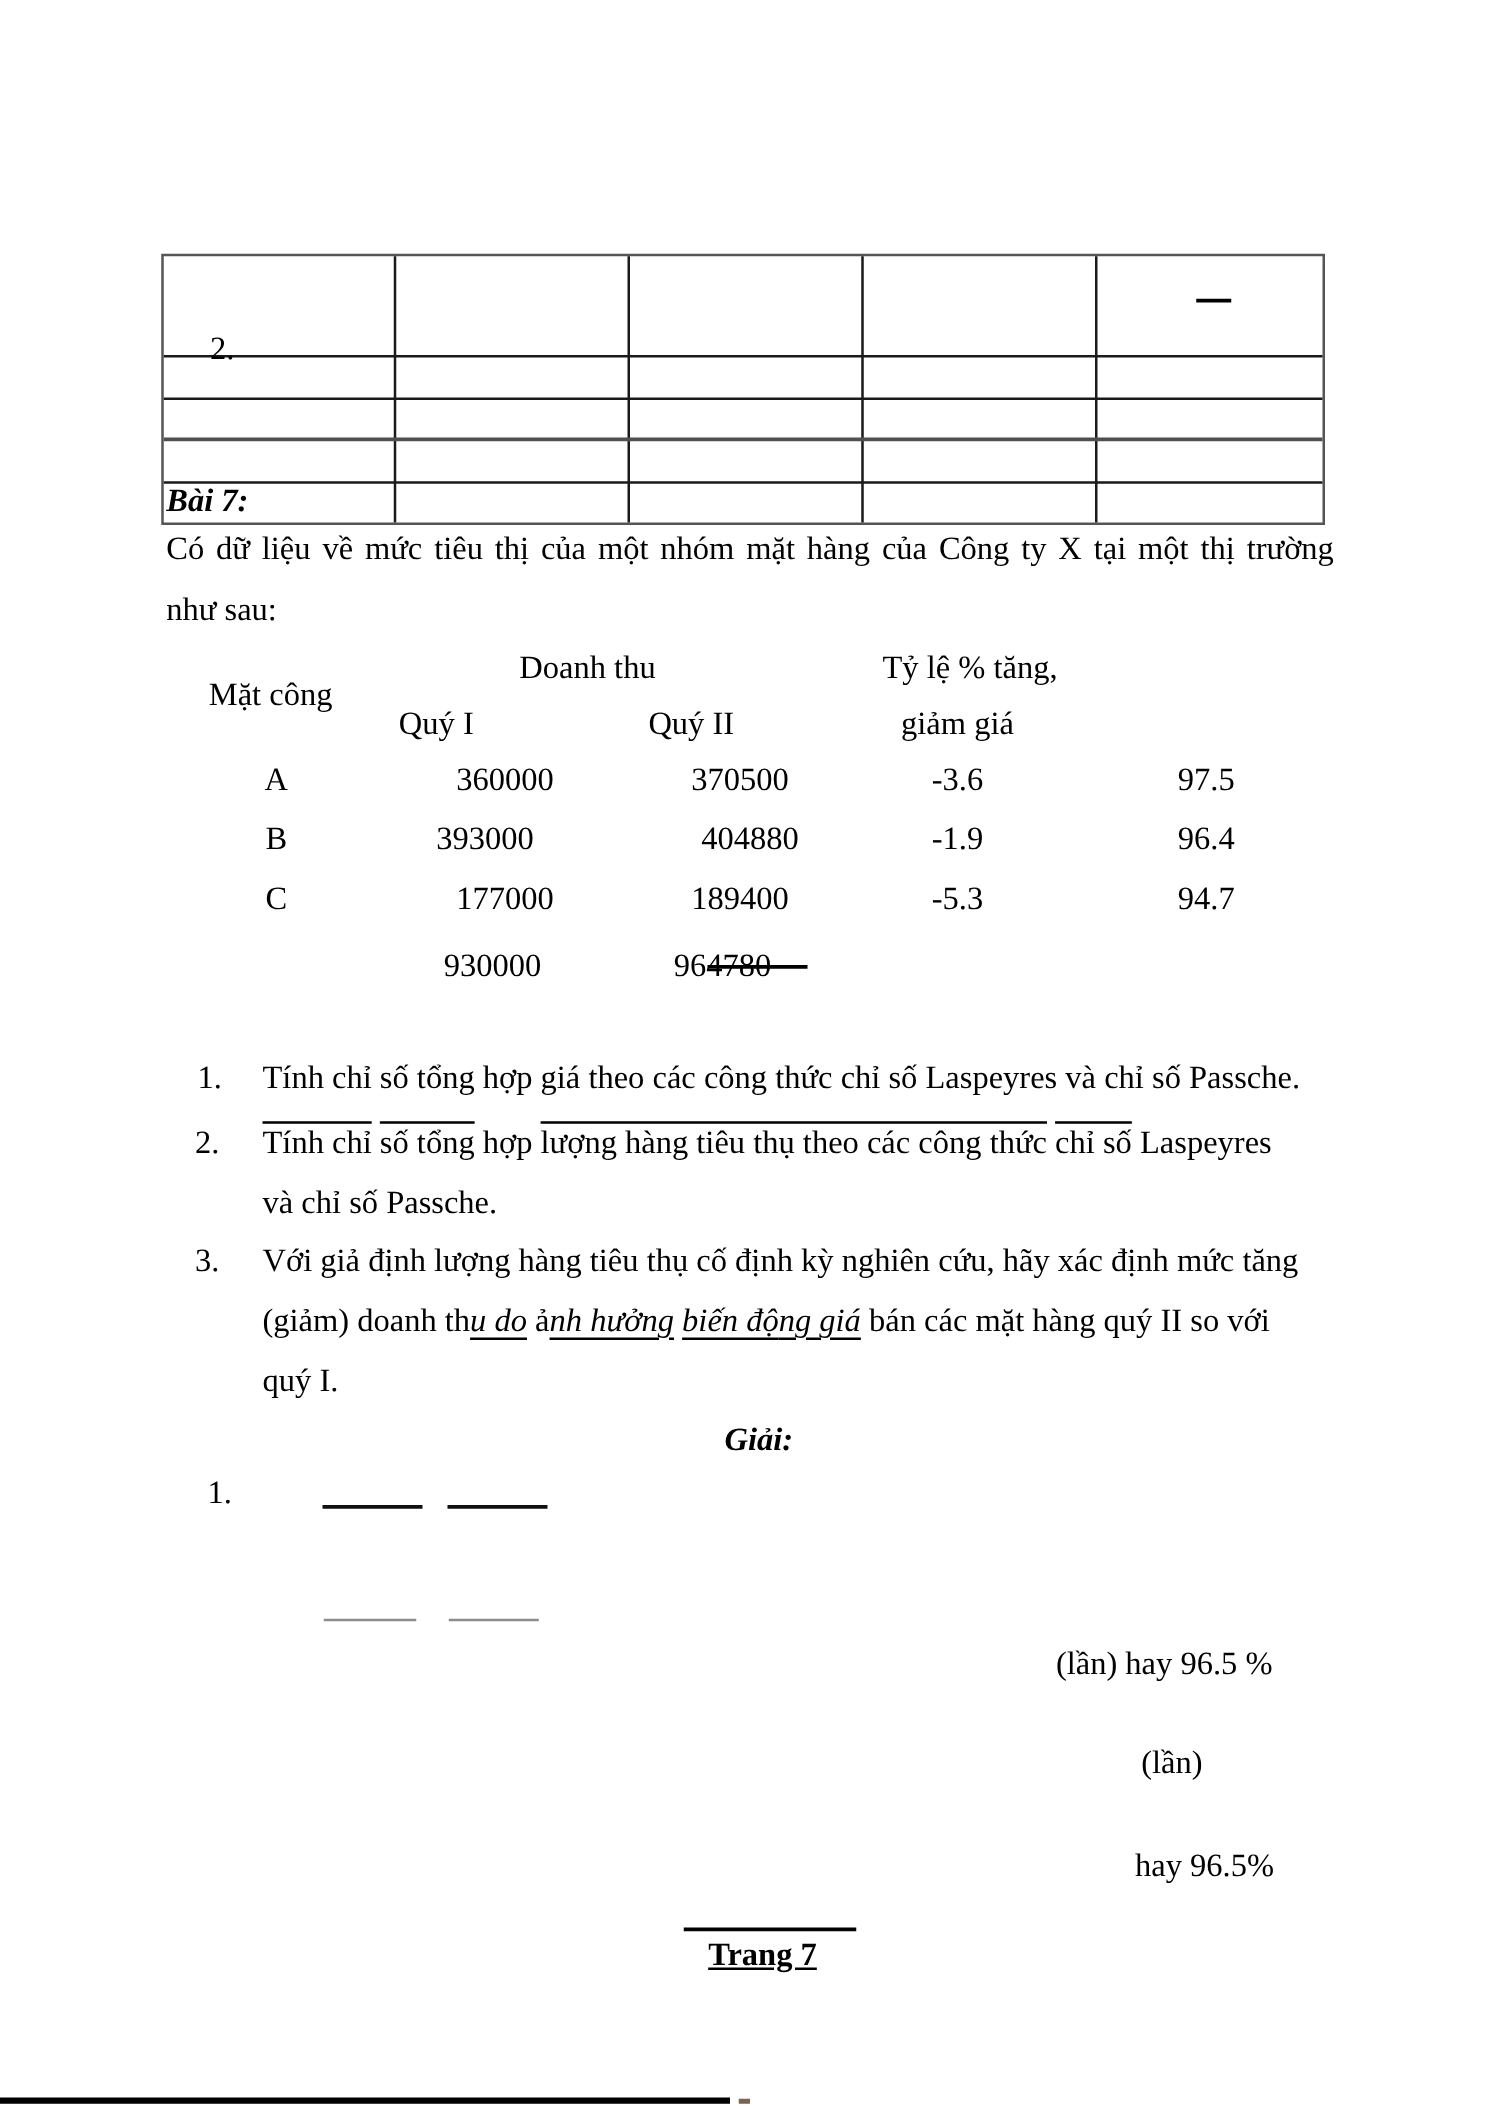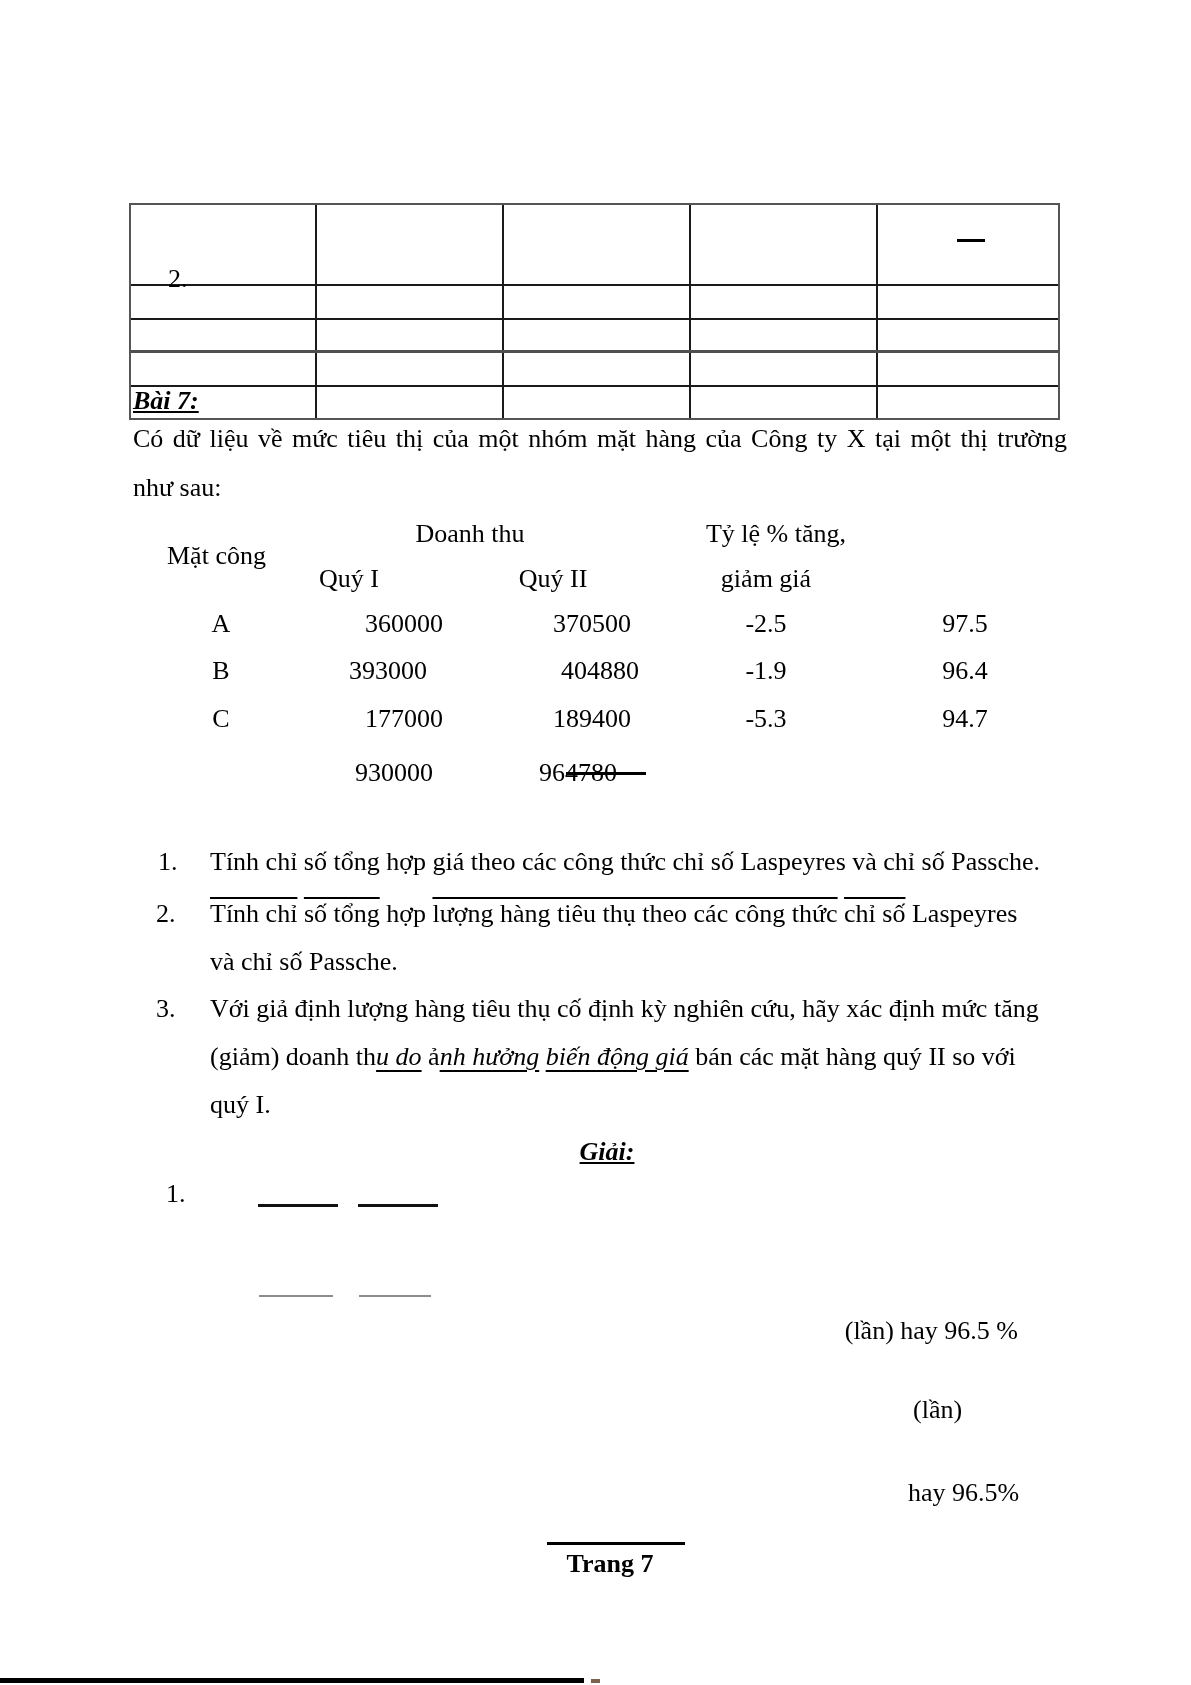--- a/index.html
+++ b/index.html
@@ -4,22 +4,22 @@
 <style>
   html,body{margin:0;padding:0;background:#ffffff;}
   body{
     width:1191px;height:1685px;position:relative;overflow:hidden;
     font-family:"Liberation Serif","DejaVu Serif",serif;
     color:#000;font-size:26px;
   }
   .abs{position:absolute;white-space:nowrap;line-height:1.25;}
   .cx{transform:translateX(-50%);}
   .rx{transform:translateX(-100%);font-family:Liberation Serif, serif;}
-  .bold{font-weight:bold;}
-  .bi{font-weight:bold;font-style:italic;text-decoration:underline;}
+  .bold{font-weight:bold;text-decoration:underline;}
+  .bi{font-weight:bold;font-style:italic;}
   .line{position:absolute;background:#000;}
   
   .ttable{position:absolute;left:129px;top:203px;width:931px;height:217px;
           border:2px solid #555;box-sizing:border-box;background:transparent;}
   .ttable .vline{position:absolute;top:0;bottom:0;width:1.5px;background:#1a1a1a;}
   .ttable .hline{position:absolute;left:0;right:0;height:1.5px;background:#1a1a1a;}
   .ttable .hline.thick{height:3px;background:#4f4f4f;}
   
   .over{text-decoration:overline;text-decoration-thickness:1.5px;}
   .under{text-decoration:underline;text-decoration-thickness:1.5px;text-underline-offset:5px;font-style:italic;}
@@ -50,21 +50,21 @@
 <div class="abs cx" style="left:776px;top:518px">Tỷ lệ % tăng,</div>
 <div class="abs" style="left:167px;top:540px">Mặt công</div>
 <div class="abs cx" style="left:349px;top:563px">Quý I</div>
 <div class="abs cx" style="left:553px;top:563px">Quý II</div>
 <div class="abs cx" style="left:766px;top:563px">giảm giá</div>
 
 <div>
   <span class="abs cx" style="left:221px;top:608px">A</span>
   <span class="abs cx" style="left:404px;top:608px">360000</span>
   <span class="abs cx" style="left:592px;top:608px">370500</span>
-  <span class="abs cx" style="left:766px;top:608px">-2.5</span>
+  <span class="abs cx" style="left:766px;top:608px">-3.6</span>
   <span class="abs cx" style="left:965px;top:608px">97.5</span>
 </div>
 
 <div>
   <span class="abs cx" style="left:221px;top:655px">B</span>
   <span class="abs cx" style="left:388px;top:655px">393000</span>
   <span class="abs cx" style="left:600px;top:655px">404880</span>
   <span class="abs cx" style="left:766px;top:655px">-1.9</span>
   <span class="abs cx" style="left:965px;top:655px">96.4</span>
 </div>

